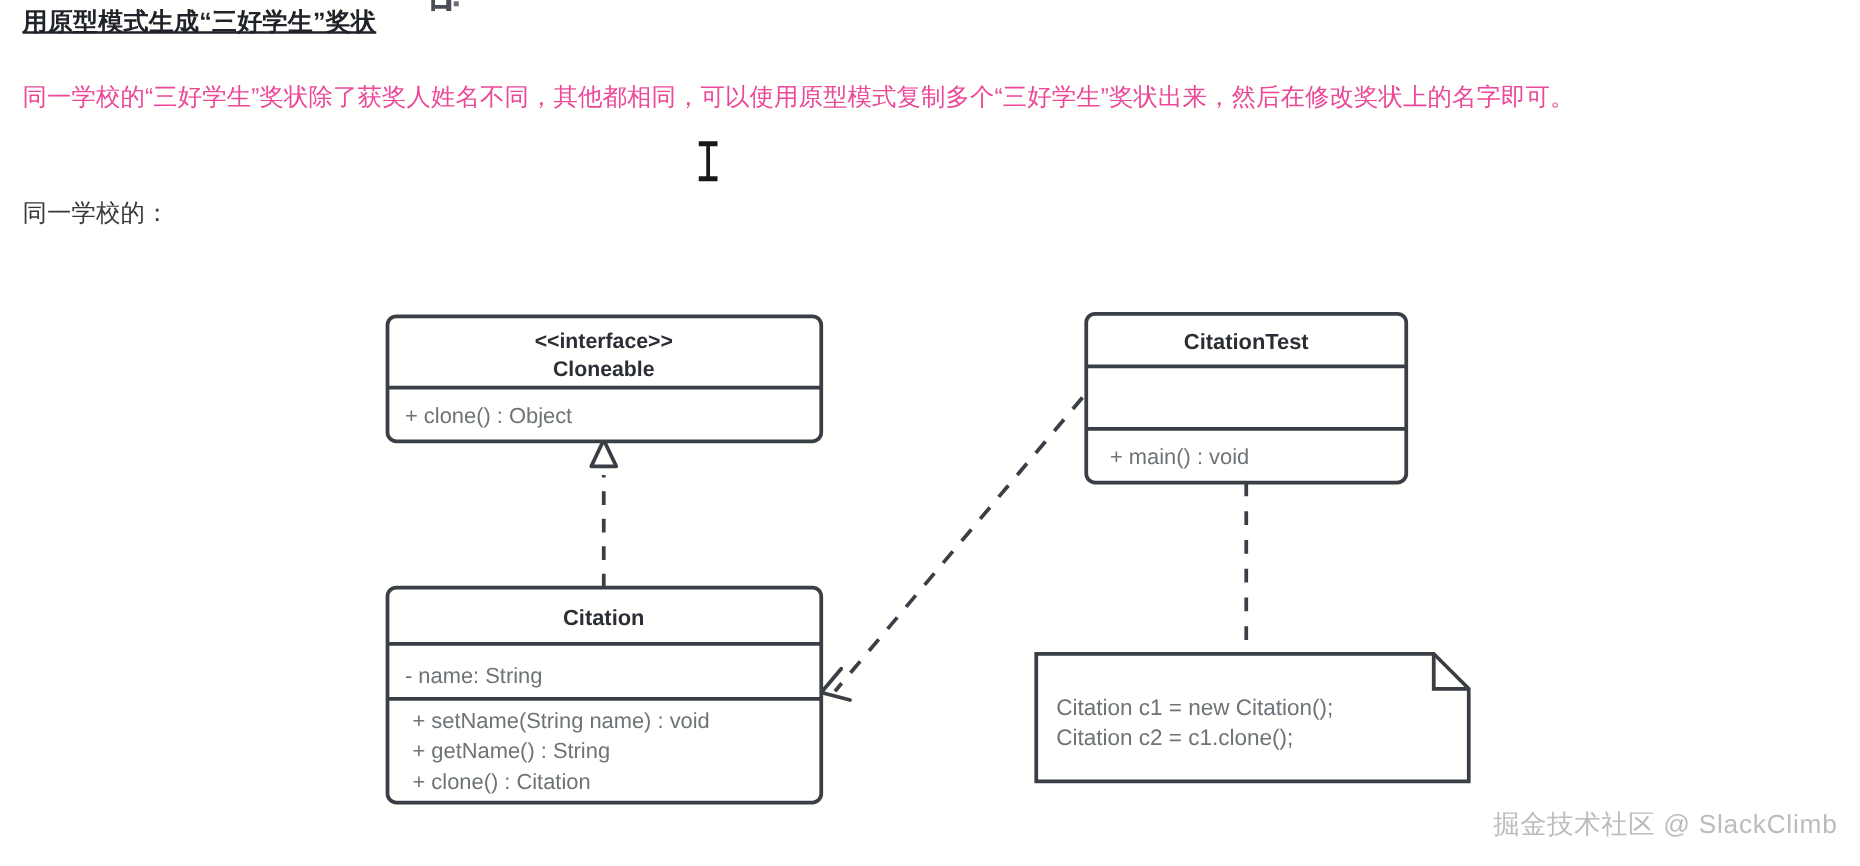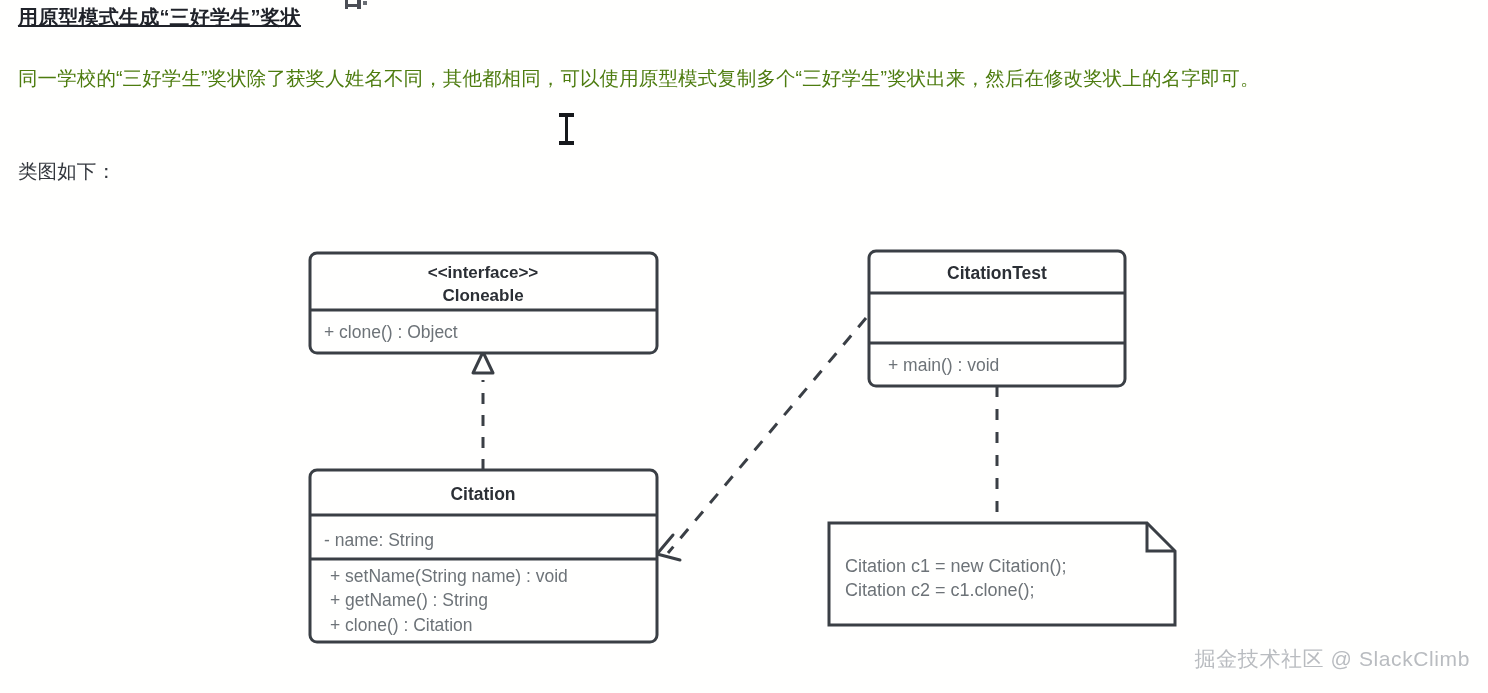--- a/index.html
+++ b/index.html
@@ -34,21 +34,21 @@
     white-space: nowrap;
     text-decoration: underline;
   }
   .article-para {
     position: absolute;
     left: 18px;
     top: 58px;
     width: 1448px;
     font-size: 19.5px;
     line-height: 41px;
-    color: #4d7c0f;
+    color: #ec4899;
     letter-spacing: 0.1px;
   }
   .article-subline {
     position: absolute;
     left: 18px;
     top: 156px;
     font-size: 19.5px;
     line-height: 30px;
     color: #35393f;
     letter-spacing: 0.1px;
@@ -126,21 +126,21 @@
     white-space: nowrap;
     text-align: right;
   }
 </style>
 </head>
 <body>
 
 <div class="article">
   <div class="article-heading">用原型模式生成“三好学生”奖状</div>
   <div class="article-para">同一学校的“三好学生”奖状除了获奖人姓名不同，其他都相同，可以使用原型模式复制多个“三好学生”奖状出来，然后在修改奖状上的名字即可。</div>
-  <div class="article-subline">类图如下：</div>
+  <div class="article-subline">同一学校的：</div>
 </div>
 
 <div class="top-artifact">
   <span class="bar-v"></span>
   <span class="bar-h"></span>
   <span class="bar-t"></span>
   <span class="dots"></span>
 </div>
 
 <div class="caret">

